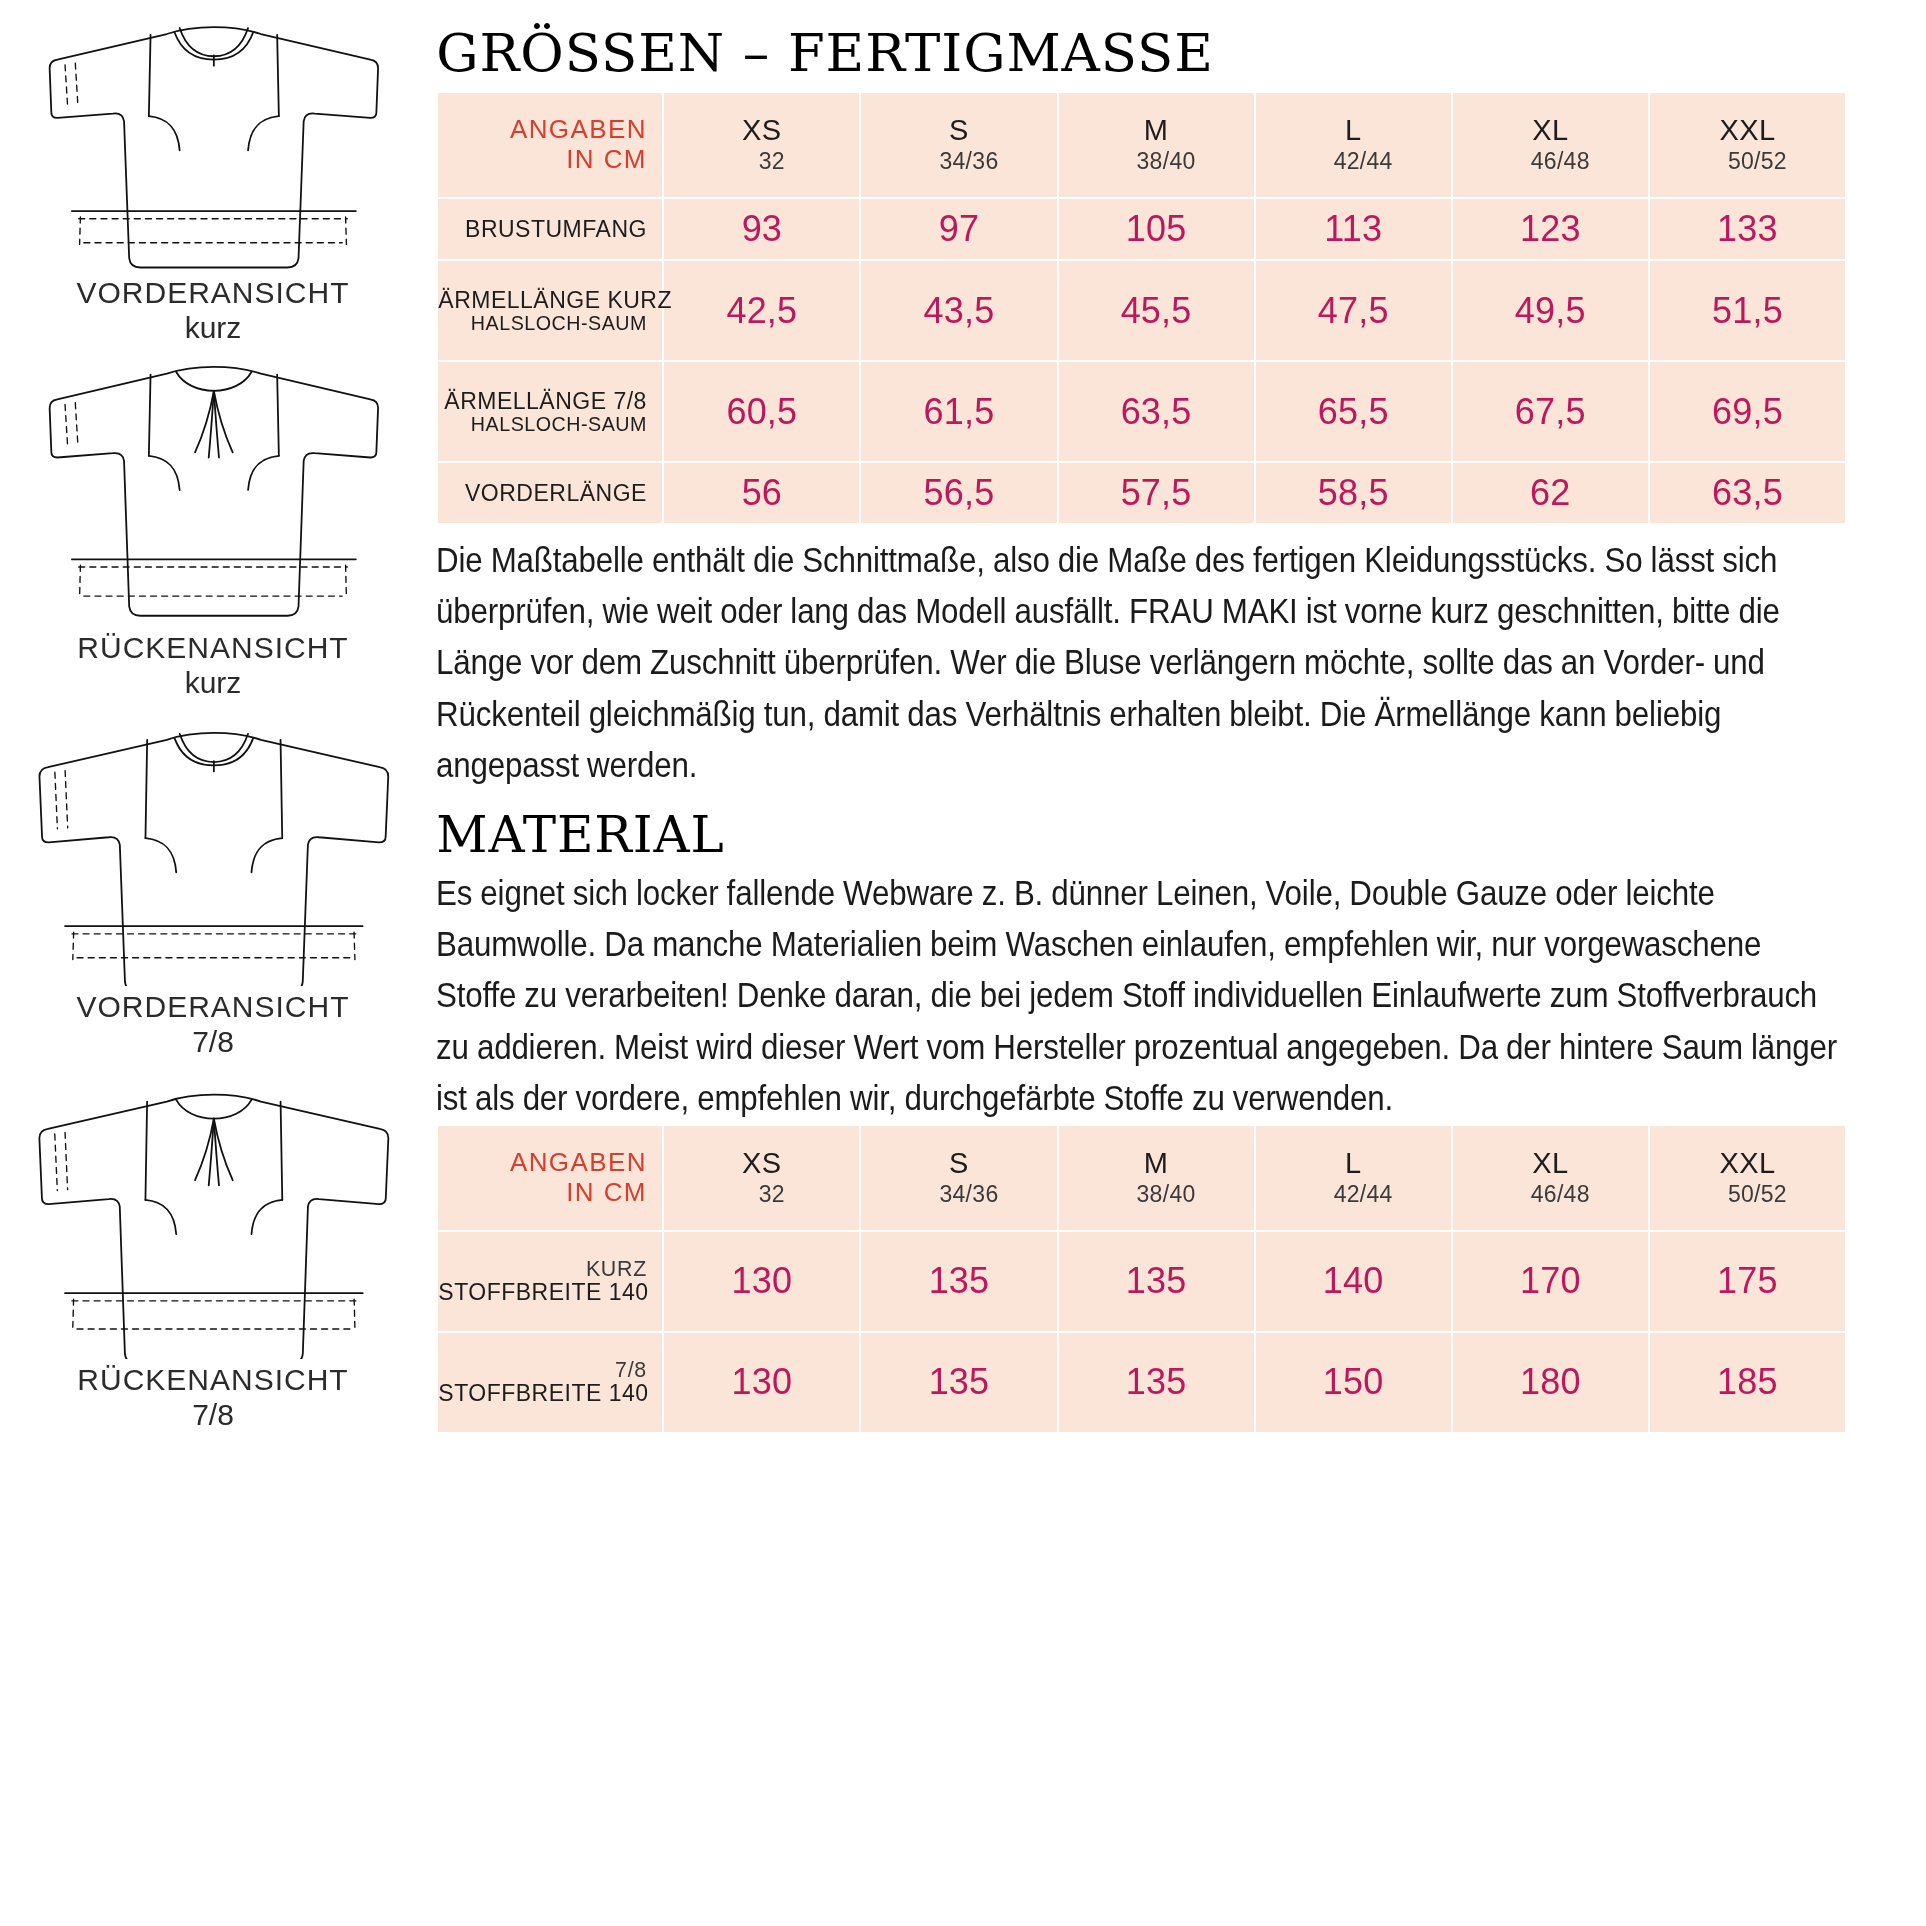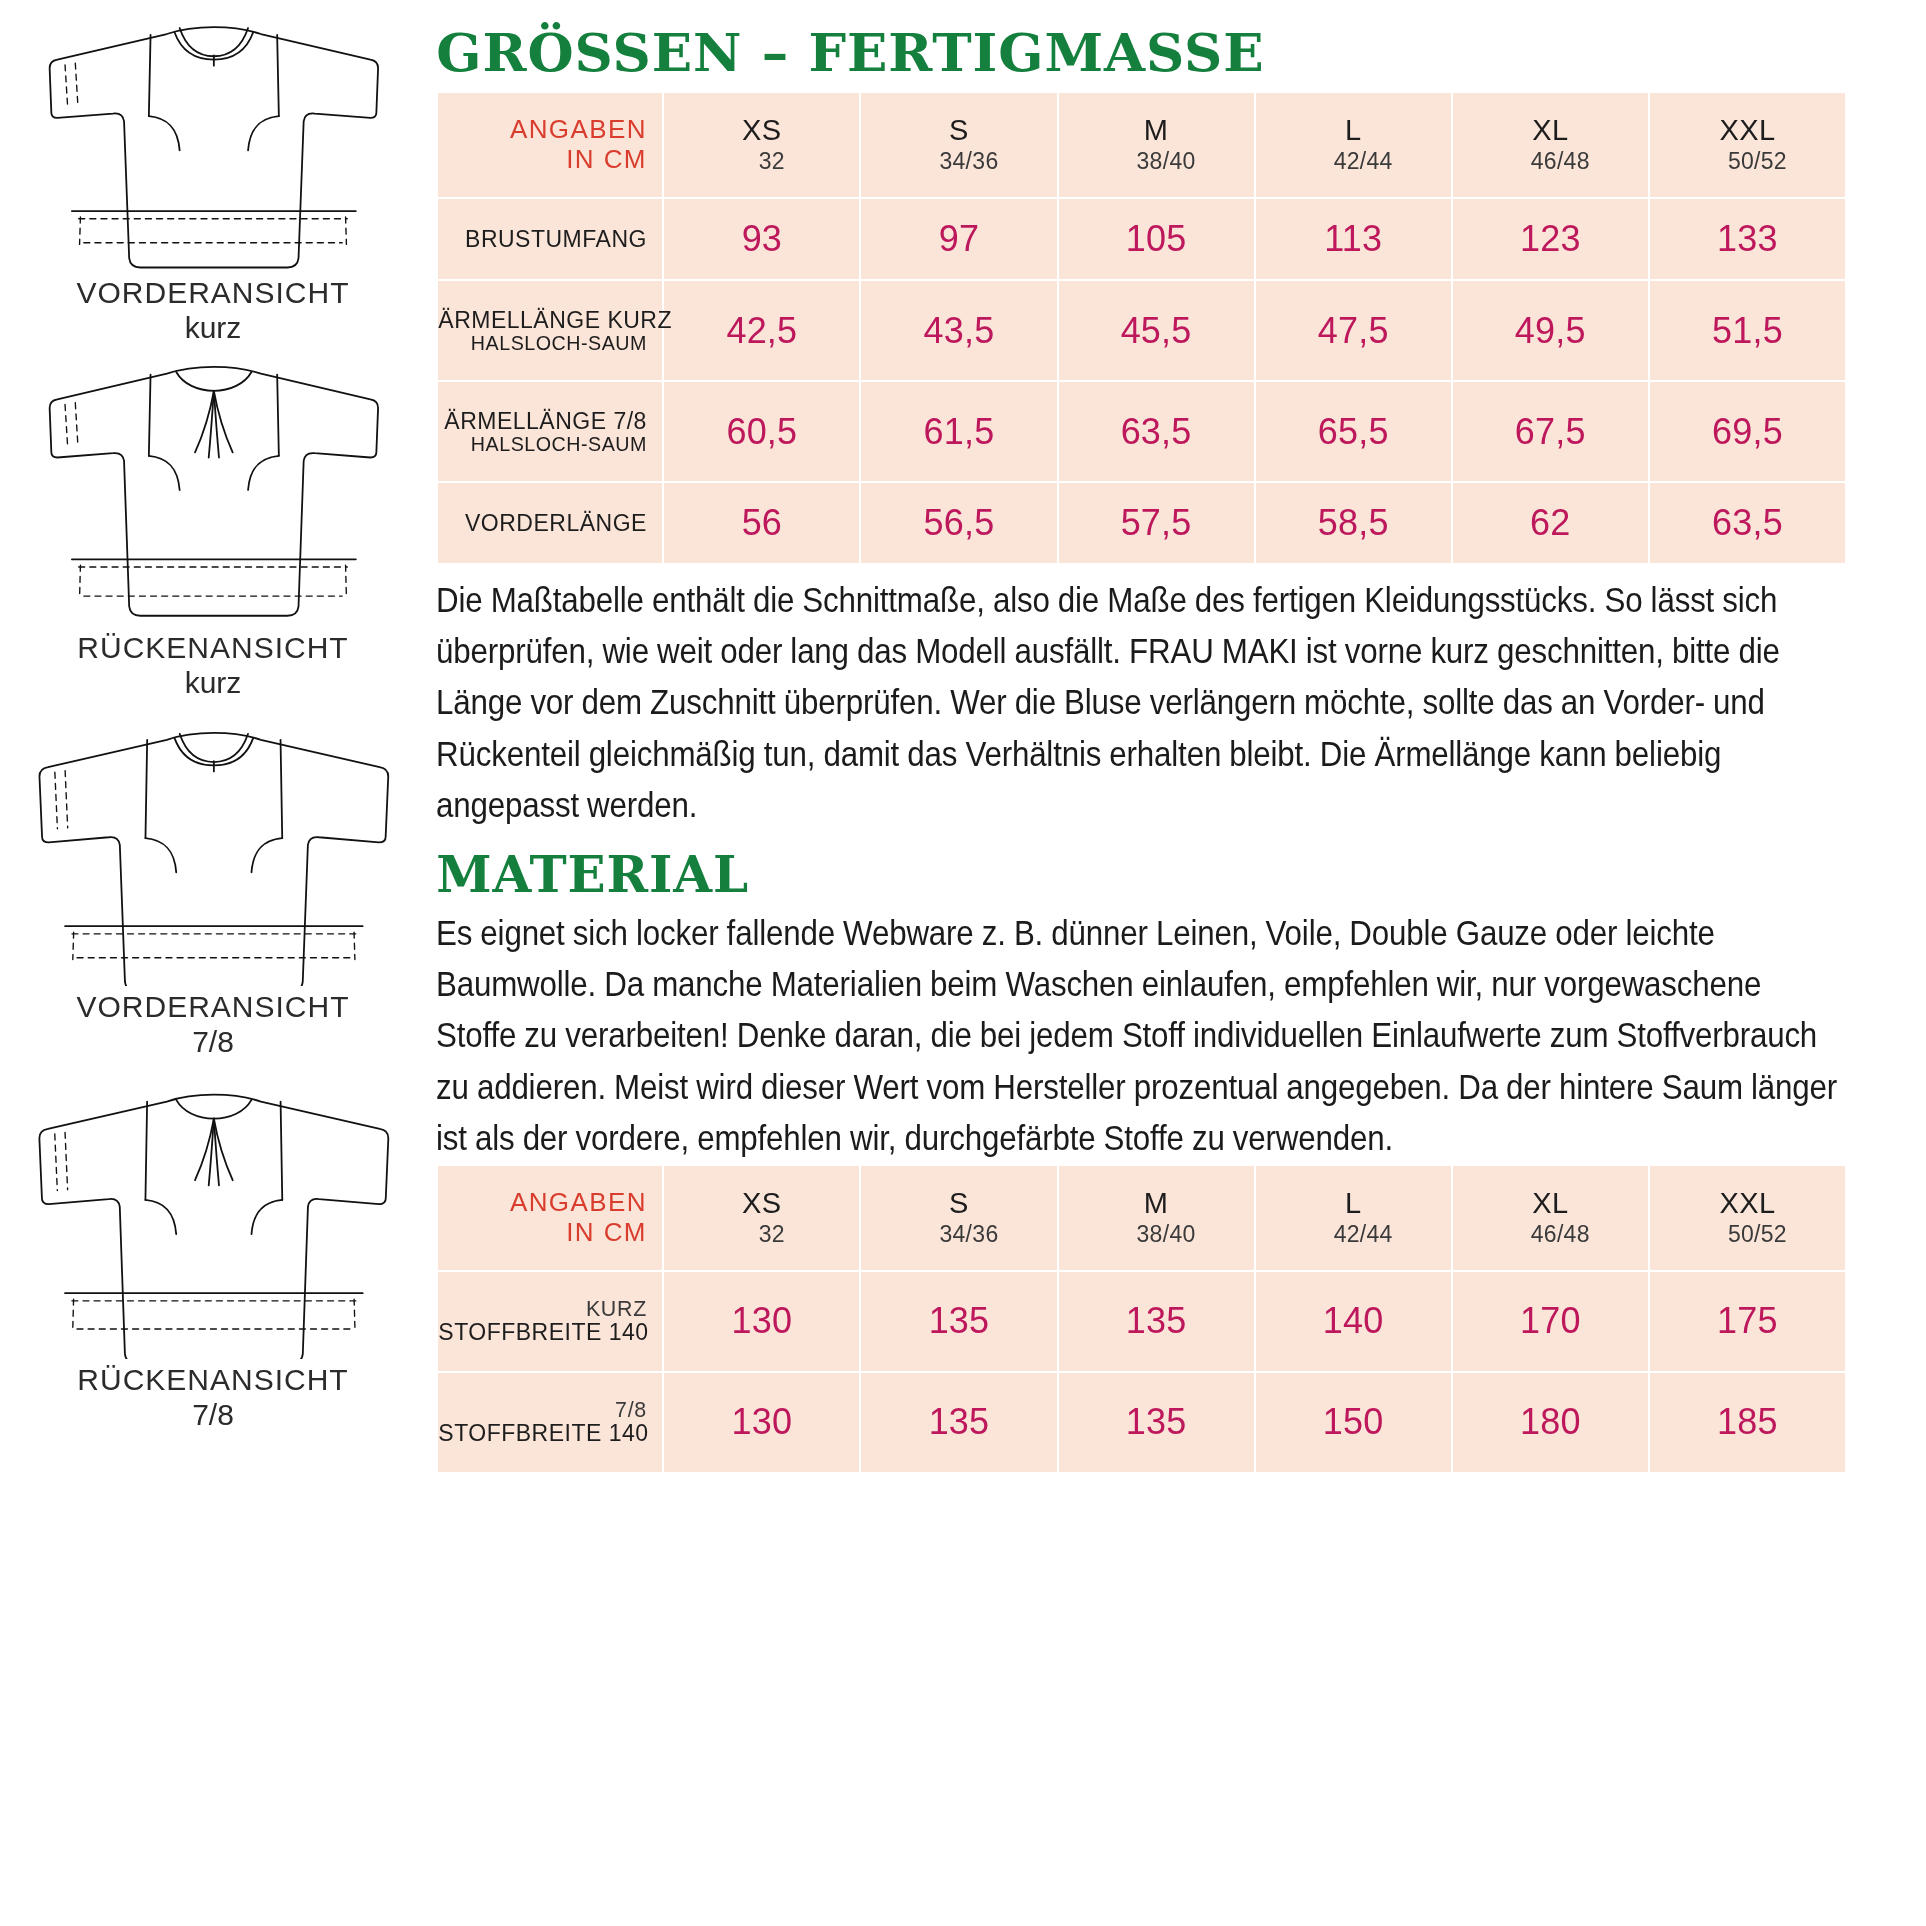--- a/index.html
+++ b/index.html
@@ -60,24 +60,24 @@
   
   .content-col{
     flex:1 1 auto;
     padding:26px 79px 0 10.3px;
     box-sizing:border-box;
   }
 
   h1.section-title{
     margin:0 0 12px 0;
     font-family:"DejaVu Serif", serif;
-    font-weight:700;
+    font-weight:400;
     font-size:53px;
     letter-spacing:0.9px;
-    color:#15803d;
+    color:#000000;
     line-height:1;
   }
   h1.section-title.material{
     margin:19px 0 6.8px 0;
     font-size:50px;
   }
 
   
   table.mtable{
     width:100%;
@@ -149,21 +149,21 @@
     display:block;
     font-size:36px;
     color:#be185d;
     letter-spacing:0.2px;
   }
   
   col.c-label{width:224px;}
   col.c-size{width:auto;}
 
   tr.hdr td{height:104px;}
-  tr.r td{height:80px;}
+  tr.r td{height:60px;}
   tr.r2 td{height:99px;}
 
   
   p.body{
     margin:8.6px 0 0 0;
     font-family:"Liberation Sans", sans-serif;
     font-size:35px;
     line-height:1.47;
     color:#1b1b1b;
     text-align:left;

